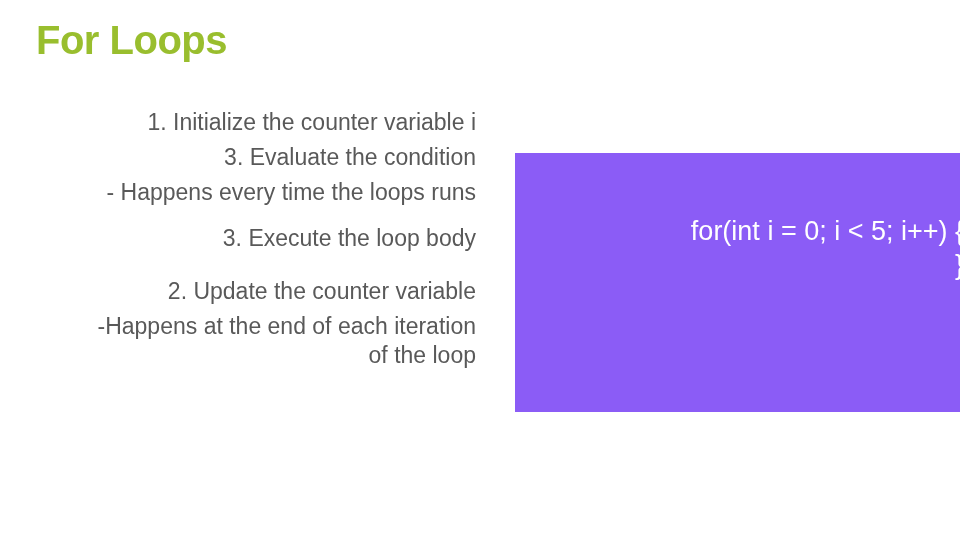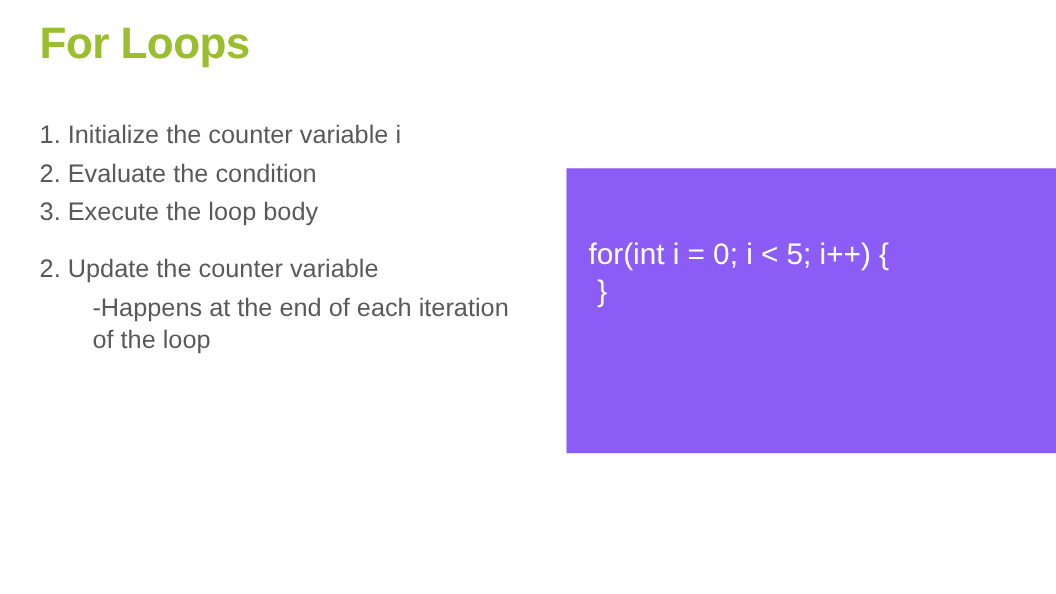--- a/index.html
+++ b/index.html
@@ -10,20 +10,21 @@
     background: #ffffff;
     font-family: "Segoe UI Light", "Segoe UI", "Helvetica Neue", Arial, sans-serif;
     color: #5d5d5d;
     overflow: hidden;
   }
   .slide {
     position: relative;
     width: 960px;
     height: 464px;
     box-sizing: border-box;
+    text-align: right;
   }
   .title {
     position: absolute;
     left: 36px;
     top: 18px;
     font-size: 40px;
     font-weight: 600;
     color: #99be2e;
     letter-spacing: -0.5px;
   }
@@ -66,21 +67,22 @@
 </head>
 <body>
 
 <div class="slide">
 
   <div class="title">For Loops</div>
 
   <div class="content">
     <div class="step">1. Initialize the counter variable i</div>
 
-    <div class="step">2. Evaluate the condition</div>
+    <div class="step">3. Evaluate the condition</div>
+    <div class="sub">- Happens every time the loops runs</div>
 
     <div class="step" style="margin-bottom:24px">3. Execute the loop body</div>
 
     <div class="step">2. Update the counter variable</div>
     <div class="sub">-Happens at the end of each iteration of the loop</div>
   </div>
 
   <div class="codebox">
     <div class="line1">for(int i = 0; i &lt; 5; i++) {</div>
     <div class="line3">}</div>

